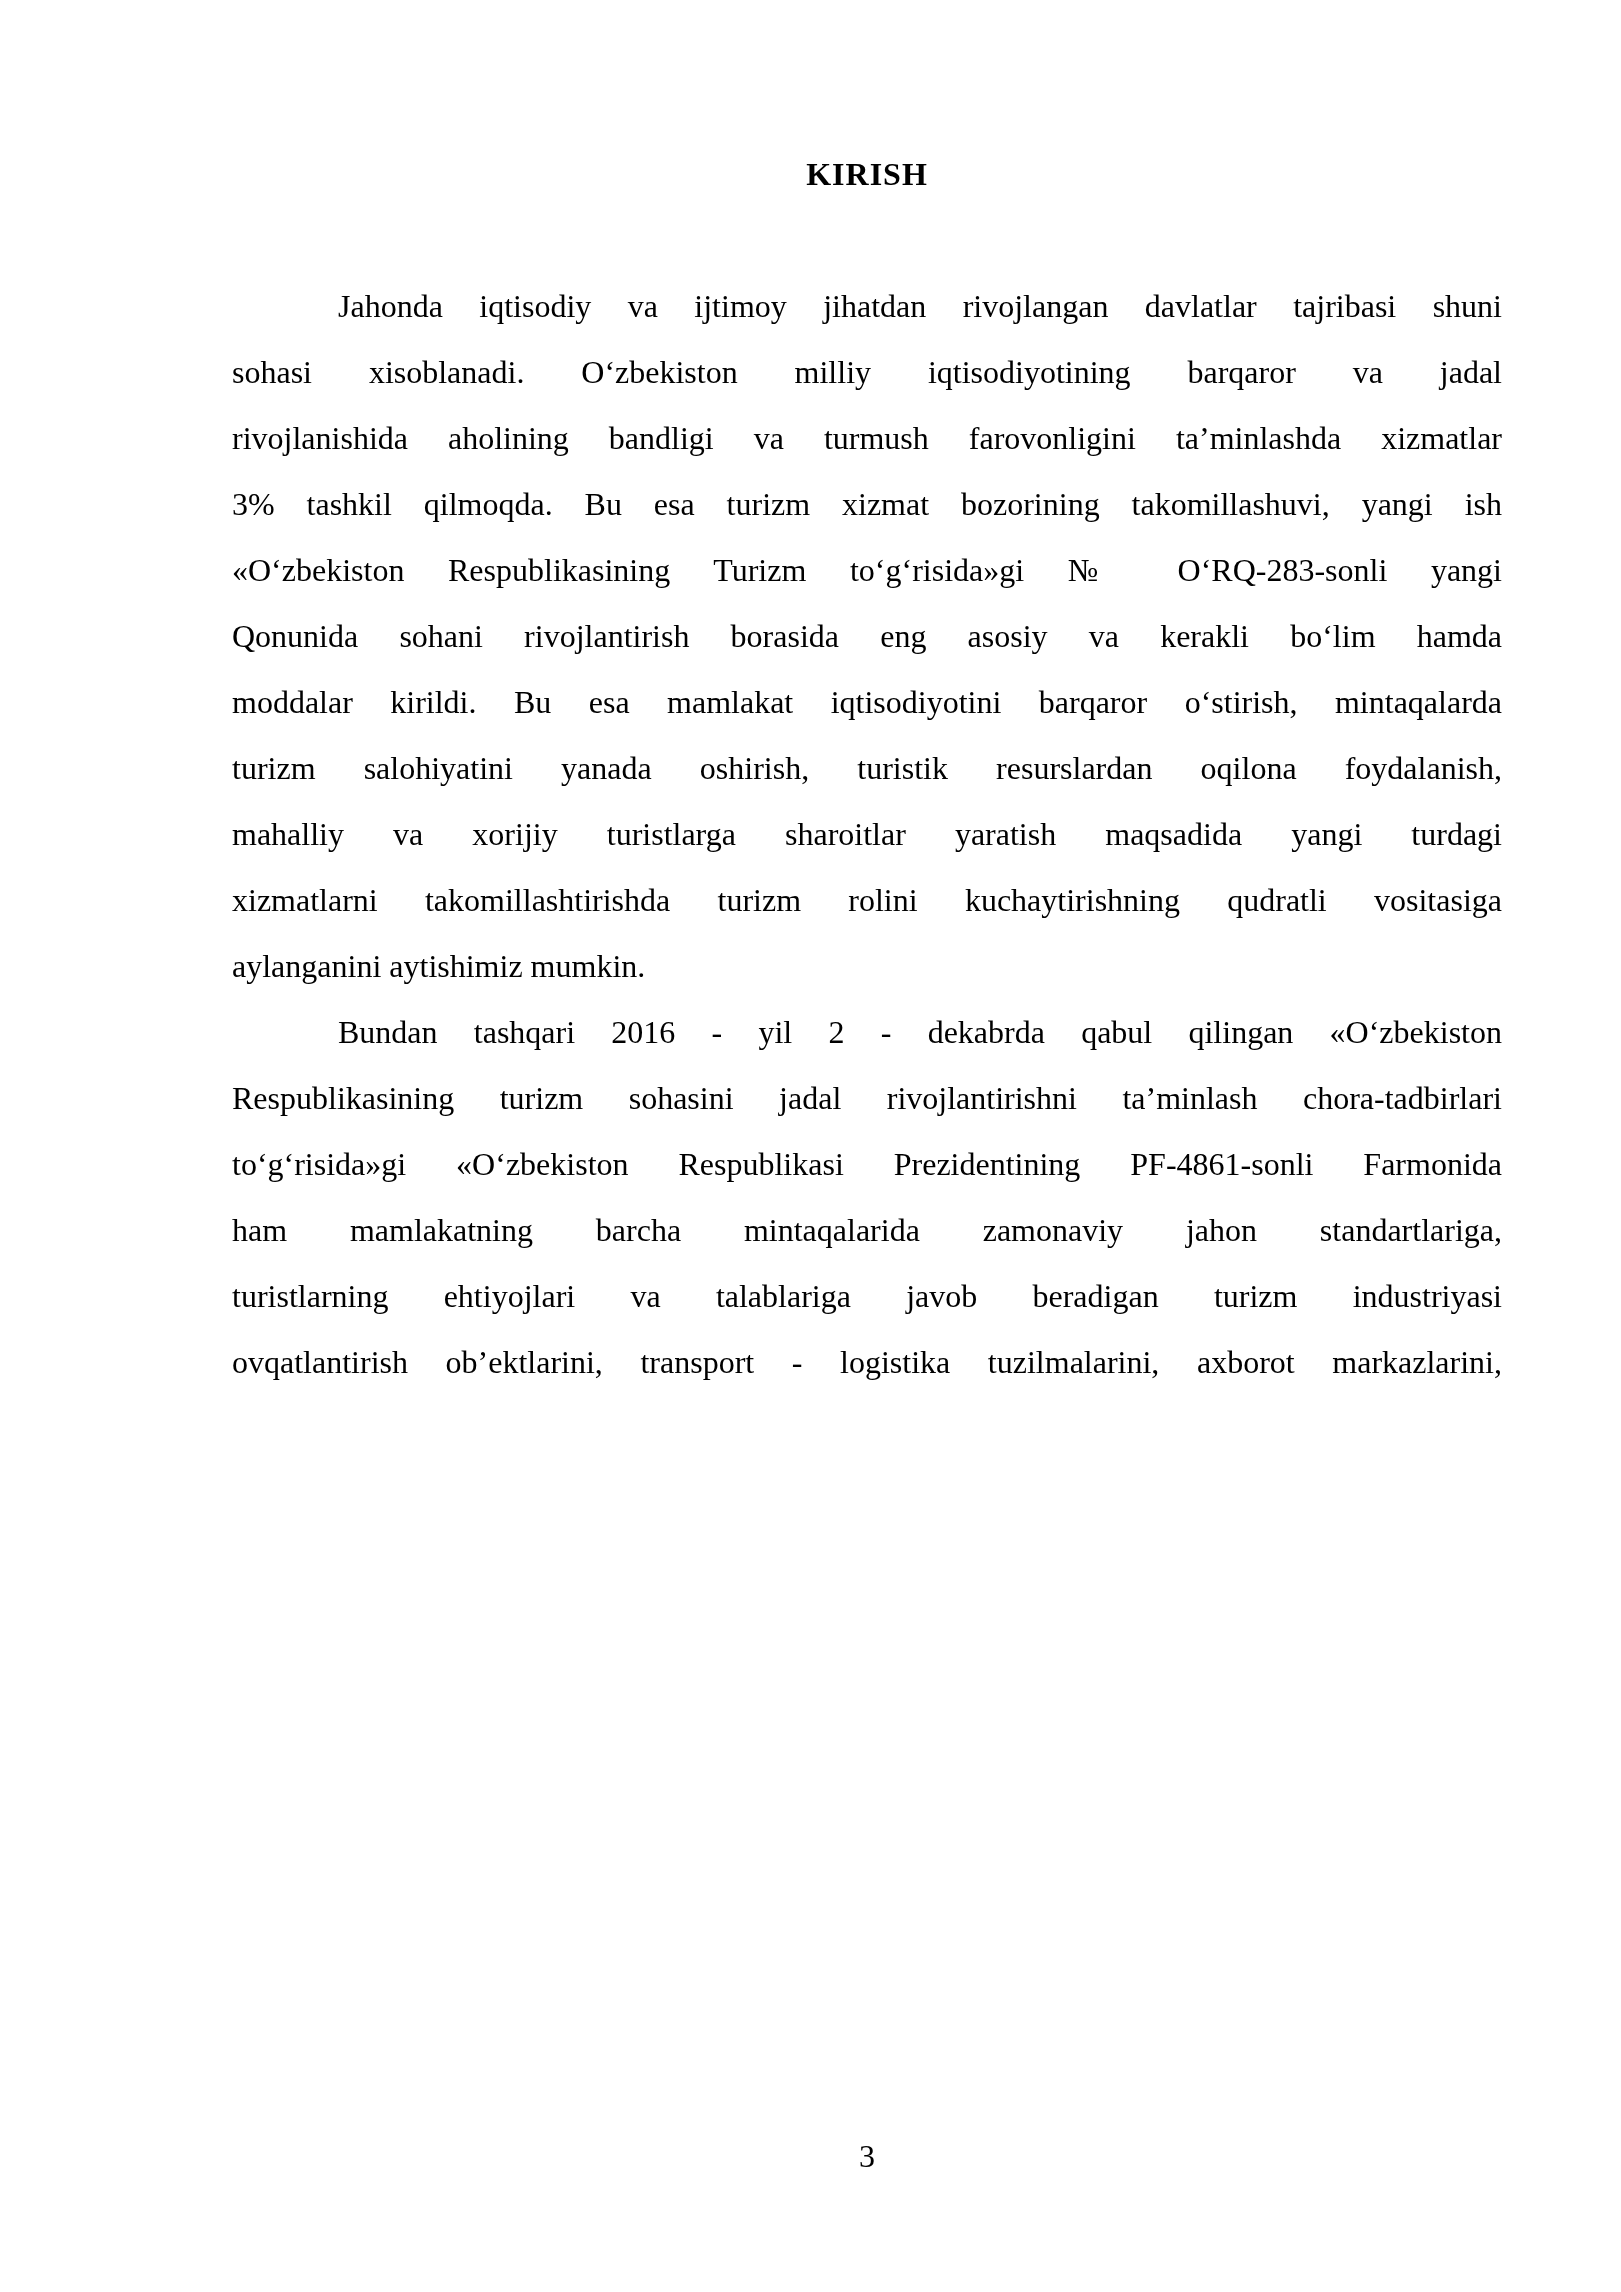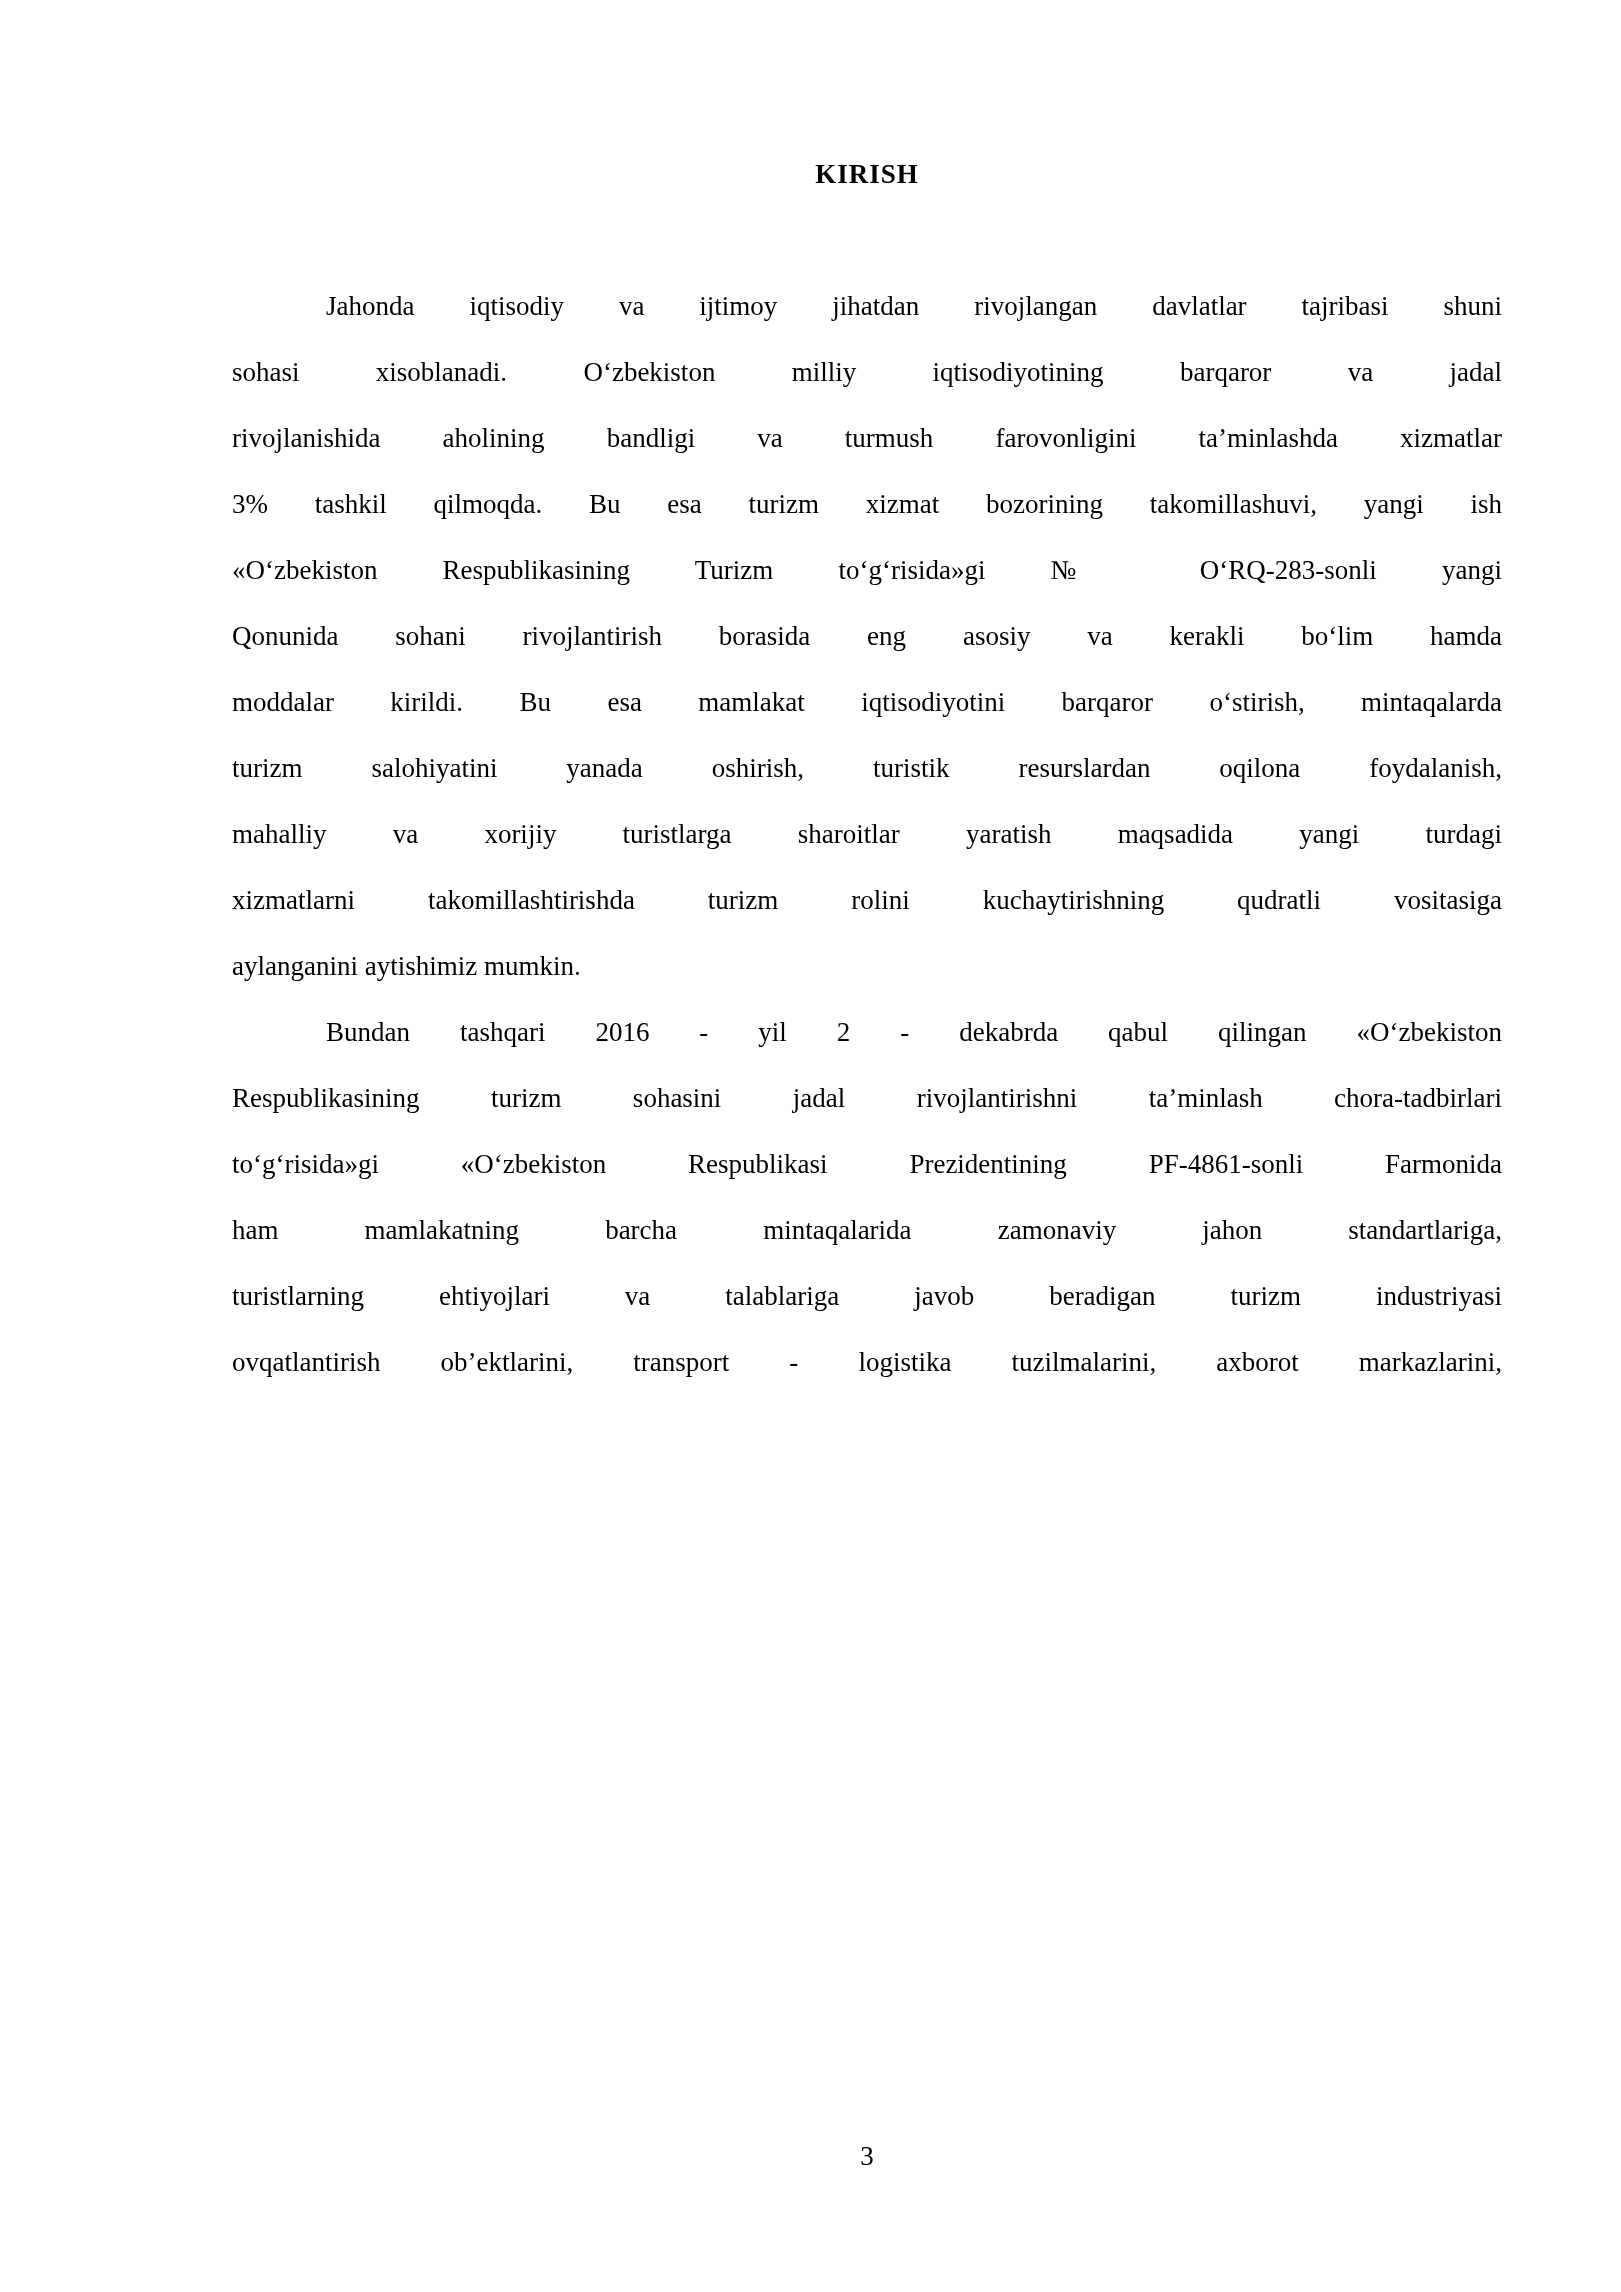--- a/index.html
+++ b/index.html
@@ -8,21 +8,21 @@
     background: #e8e8e8;
   }
   .page {
     position: relative;
     width: 1621px;
     height: 2293px;
     margin: 0 auto;
     background: #ffffff;
     color: #000000;
     font-family: "Liberation Serif", "DejaVu Serif", serif;
-    font-size: 27px;
+    font-size: 32px;
     overflow: hidden;
   }
   .content {
     position: absolute;
     left: 232px;
     top: 141px;
     width: 1270px;
   }
   .doc-title {
     text-align: center;
@@ -37,20 +37,21 @@
     margin: 0;
   }
   .line {
     line-height: 66px;
     text-align: justify;
     text-align-last: justify;
     white-space: normal;
   }
   .line.first {
     text-indent: 94px;
+    margin-left: 12px;
   }
   .line.last {
     text-align: left;
     text-align-last: left;
   }
   .page-footer {
     position: absolute;
     left: 232px;
     top: 2123px;
     width: 1270px;

